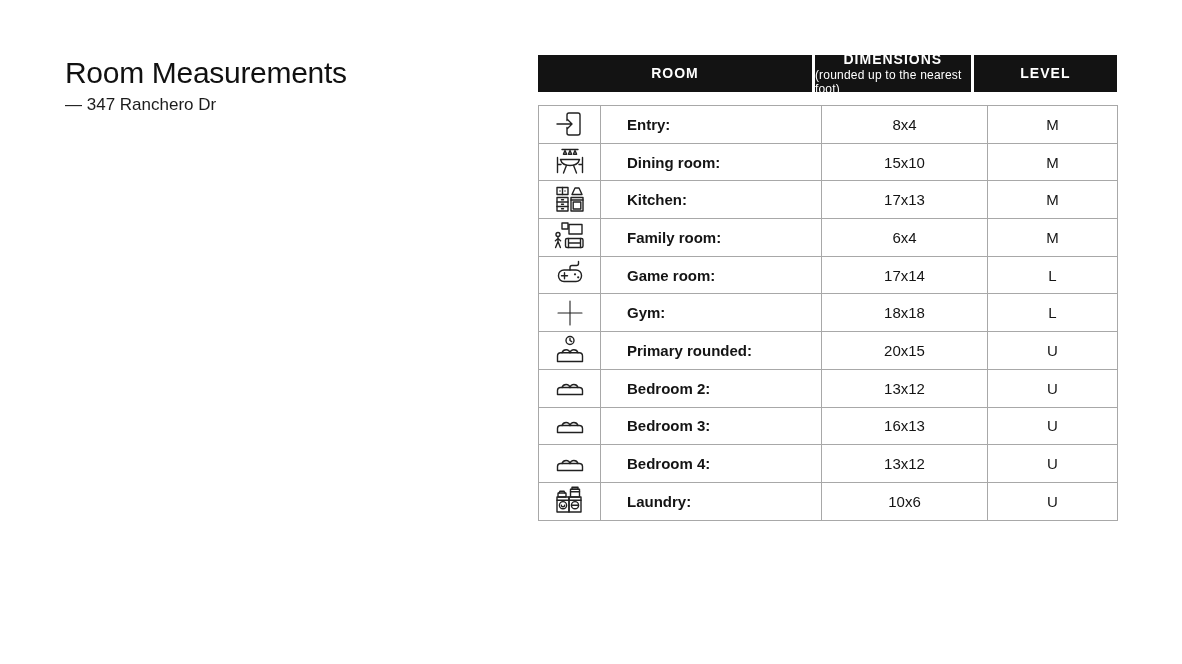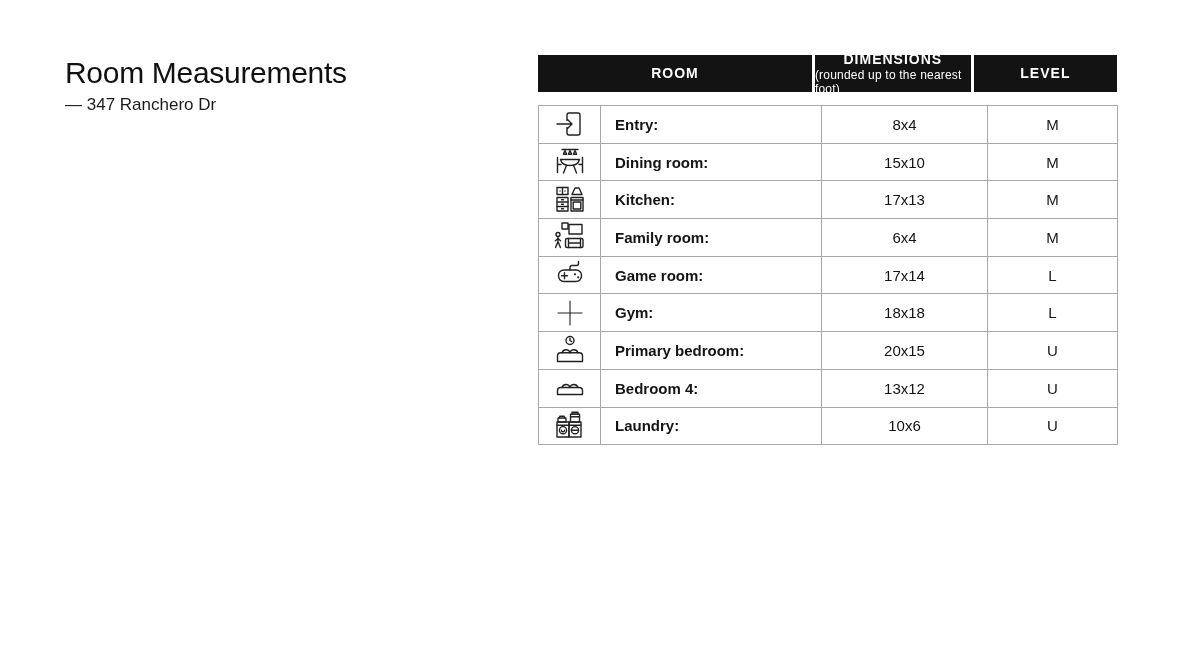--- a/index.html
+++ b/index.html
@@ -29,21 +29,21 @@
   .hnote{font-size:12px;font-weight:normal;letter-spacing:0.2px;margin-top:1px;}
 
   table.body{
     margin-top:13px;border-collapse:collapse;table-layout:fixed;width:579px;
   }
   table.body td{
     border:1px solid #a8a8a8;height:37.7px;box-sizing:border-box;
     font-size:15px;color:#141414;background:#fff;
   }
   td.c-icon{width:62px;text-align:center;vertical-align:middle;padding:0;}
-  td.c-room{width:221px;font-weight:bold;padding-left:14px;}
+  td.c-room{width:221px;font-weight:bold;padding-left:26px;}
   td.c-dim{width:166px;text-align:center;}
   td.c-level{width:130px;text-align:center;}
 
   .ic{display:block;margin:0 auto;}
   .ic *{fill:none;stroke:#222;stroke-width:1.4;stroke-linecap:round;stroke-linejoin:round;}
   .ic .f{fill:#222;stroke:none;}
   .ic .thin{stroke-width:1.1;}
 </style>
 </head>
 <body>
@@ -170,26 +170,48 @@
 
       <tr>
         <td class="c-icon">
           <svg class="ic" width="34" height="34" viewBox="0 0 34 34">
             <circle cx="17" cy="7.5" r="4"></circle>
             <path d="M17 5.5 v2 l1.7 1.1"></path>
             <path d="M4.5 28.5 V23 q0-3.2 3.2-3.2 h18.6 q3.2 0 3.2 3.2 v5.5 z"></path>
             <path d="M9 19.8 q1-3 4.1-3 q3.2 0 3.9 3 M17 19.8 q0.7-3 3.9-3 q3.1 0 4.1 3"></path>
           </svg>
         </td>
-        <td class="c-room">Primary bedroom:</td>
+        <td class="c-room">Primary rounded:</td>
         <td class="c-dim">20x15</td>
         <td class="c-level">U</td>
       </tr>
 
-
+      <tr>
+        <td class="c-icon">
+          <svg class="ic" width="34" height="34" viewBox="0 0 34 34">
+            <path d="M4.5 23.5 V19.5 q0-3 3.2-3 h18.6 q3.2 0 3.2 3 v4 z"></path>
+            <path d="M9 16.5 q1-3 4.1-3 q3.2 0 3.9 3 M17 16.5 q0.7-3 3.9-3 q3.1 0 4.1 3"></path>
+          </svg>
+        </td>
+        <td class="c-room">Bedroom 2:</td>
+        <td class="c-dim">13x12</td>
+        <td class="c-level">U</td>
+      </tr>
+
+      <tr>
+        <td class="c-icon">
+          <svg class="ic" width="34" height="34" viewBox="0 0 34 34">
+            <path d="M4.5 23.5 V19.5 q0-3 3.2-3 h18.6 q3.2 0 3.2 3 v4 z"></path>
+            <path d="M9 16.5 q1-3 4.1-3 q3.2 0 3.9 3 M17 16.5 q0.7-3 3.9-3 q3.1 0 4.1 3"></path>
+          </svg>
+        </td>
+        <td class="c-room">Bedroom 3:</td>
+        <td class="c-dim">16x13</td>
+        <td class="c-level">U</td>
+      </tr>
 
       <tr>
         <td class="c-icon">
           <svg class="ic" width="34" height="34" viewBox="0 0 34 34">
             <path d="M4.5 23.5 V19.5 q0-3 3.2-3 h18.6 q3.2 0 3.2 3 v4 z"></path>
             <path d="M9 16.5 q1-3 4.1-3 q3.2 0 3.9 3 M17 16.5 q0.7-3 3.9-3 q3.1 0 4.1 3"></path>
           </svg>
         </td>
         <td class="c-room">Bedroom 4:</td>
         <td class="c-dim">13x12</td>

